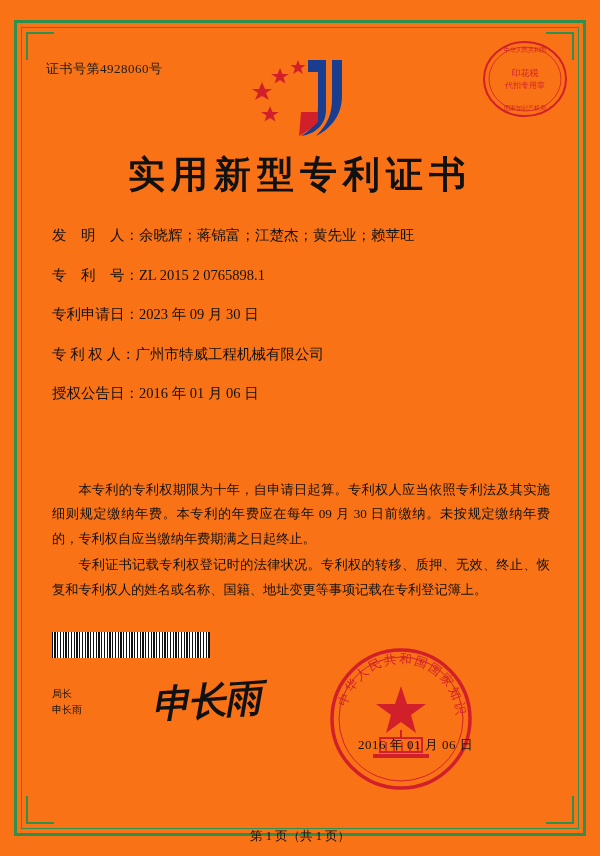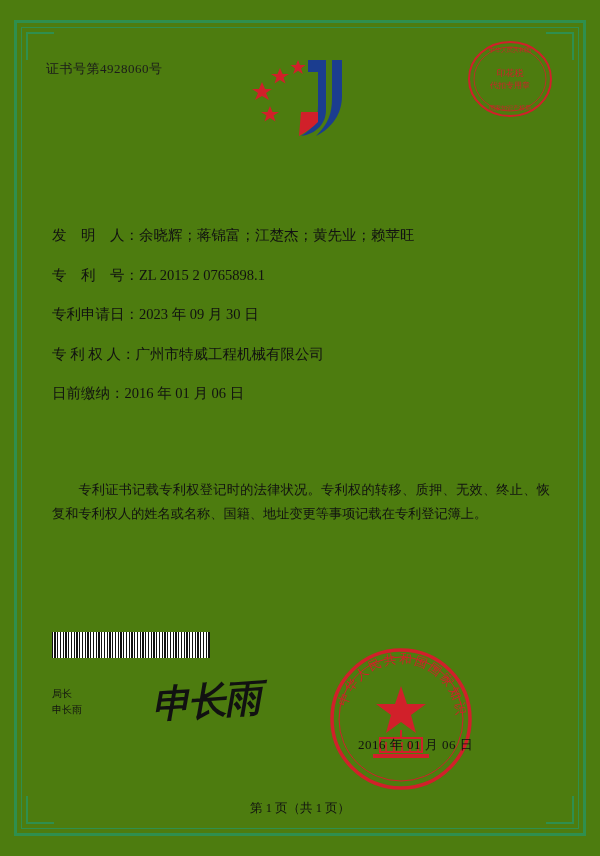--- a/index.html
+++ b/index.html
@@ -12,21 +12,21 @@
     height: 856px;
     font-family: "Liberation Serif", serif;
     color: #1a1a1a;
     position: relative;
     overflow: hidden;
   }
 
   .page {
     position: absolute;
     inset: 0;
-    background: #4d7c0f;
+    background: #f97316;
   }
 
   
   .border-outer {
     position: absolute;
     left: 14px;
     top: 20px;
     right: 14px;
     bottom: 20px;
     border: 3px solid #2f8f4e;
@@ -67,21 +67,21 @@
     position: absolute;
     left: 246px;
     top: 52px;
     width: 110px;
     height: 90px;
   }
 
   
   .stamp-top {
     position: absolute;
-    right: 47px;
+    right: 32px;
     top: 36px;
     width: 86px;
     height: 86px;
   }
 
   
   .main-title {
     position: absolute;
     left: 0;
     right: 0;
@@ -190,21 +190,21 @@
     font-size: 13px;
     color: #111;
     letter-spacing: 0.5px;
   }
 
   
   .page-footer {
     position: absolute;
     left: 0;
     right: 0;
-    top: 800px;
+    top: 828px;
     text-align: center;
     font-size: 12.5px;
     color: #111;
   }
 </style>
 </head>
 <body>
 
 <div class="page">
 
@@ -235,40 +235,42 @@
     <svg viewBox="0 0 86 86" width="86" height="86" aria-hidden="true">
       <ellipse cx="43" cy="43" rx="41" ry="37" fill="none" stroke="#d1202a" stroke-width="2"></ellipse>
       <ellipse cx="43" cy="43" rx="36" ry="32" fill="none" stroke="#d1202a" stroke-width="0.8"></ellipse>
       <text x="43" y="40" text-anchor="middle" font-size="9" fill="#d1202a" font-family="DejaVu Serif, serif">印花税</text>
       <text x="43" y="52" text-anchor="middle" font-size="8" fill="#d1202a" font-family="DejaVu Serif, serif">代扣专用章</text>
       <text x="43" y="16" text-anchor="middle" font-size="6" fill="#d1202a" font-family="DejaVu Serif, serif">中华人民共和国</text>
       <text x="43" y="74" text-anchor="middle" font-size="6" fill="#d1202a" font-family="DejaVu Serif, serif">国家知识产权局</text>
     </svg>
   </div>
 
+  <div class="main-title">实用新型专利证书</div>
 
   <div class="fields">
     <div class="field-row">
       <span class="field-label">发　明　人：</span><span class="field-value">余晓辉；蒋锦富；江楚杰；黄先业；赖苹旺</span>
     </div>
     <div class="field-row">
       <span class="field-label">专　利　号：</span><span class="field-value">ZL 2015 2 0765898.1</span>
     </div>
     <div class="field-row">
       <span class="field-label">专利申请日：</span><span class="field-value">2023 年 09 月 30 日</span>
     </div>
     <div class="field-row">
       <span class="field-label">专 利 权 人：</span><span class="field-value">广州市特威工程机械有限公司</span>
     </div>
     <div class="field-row">
-      <span class="field-label">日前缴纳：</span><span class="field-value">2016 年 01 月 06 日</span>
+      <span class="field-label">授权公告日：</span><span class="field-value">2016 年 01 月 06 日</span>
     </div>
   </div>
 
   <div class="body-text">
+    <p>本专利的专利权期限为十年，自申请日起算。专利权人应当依照专利法及其实施细则规定缴纳年费。本专利的年费应在每年 09 月 30 日前缴纳。未按规定缴纳年费的，专利权自应当缴纳年费期满之日起终止。</p>
     <p>专利证书记载专利权登记时的法律状况。专利权的转移、质押、无效、终止、恢复和专利权人的姓名或名称、国籍、地址变更等事项记载在专利登记簿上。</p>
   </div>
 
   <div class="barcode"></div>
 
   <div class="director">
     <div>局长</div>
     <div>申长雨</div>
   </div>
 

